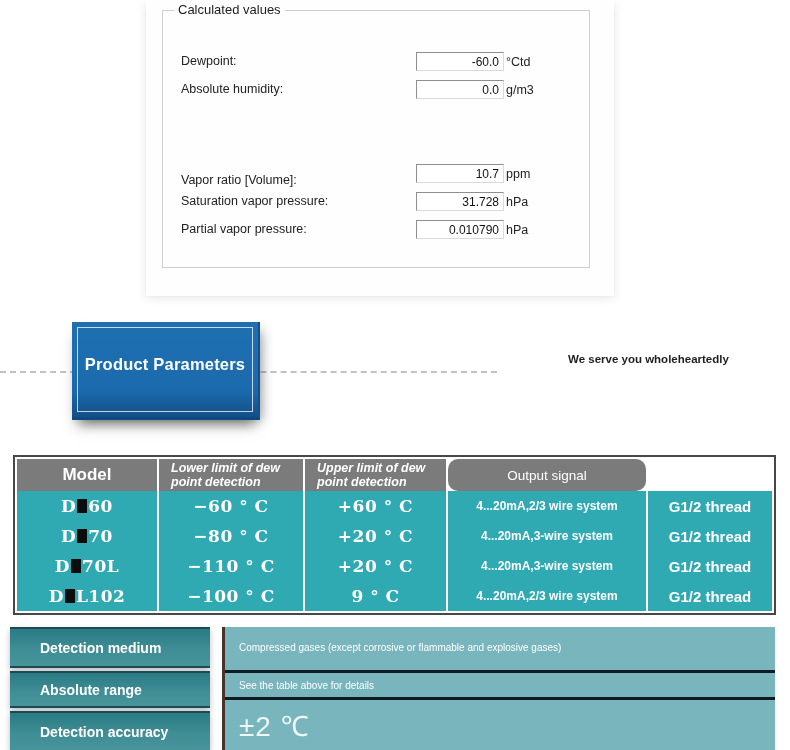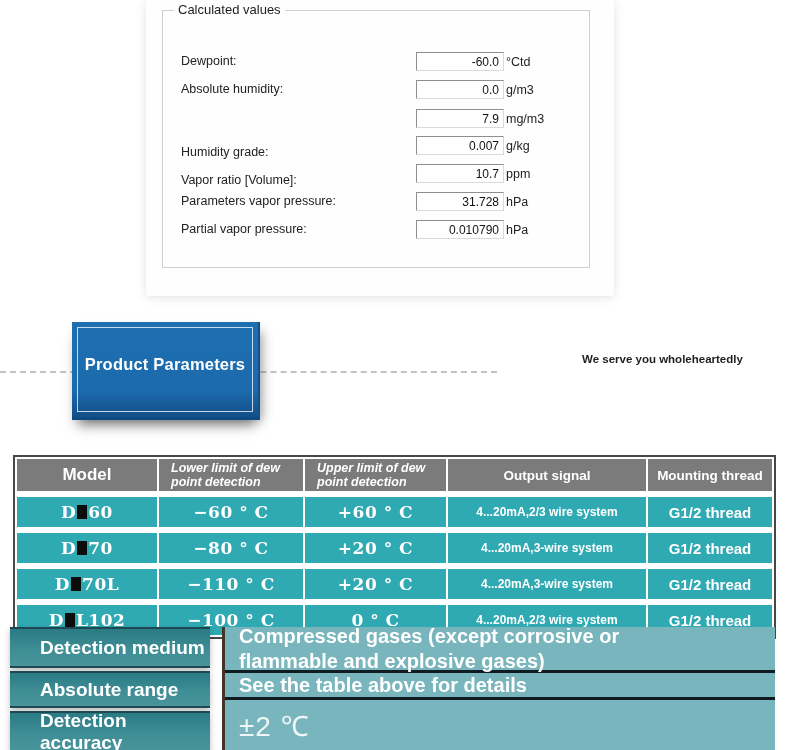--- a/index.html
+++ b/index.html
@@ -56,74 +56,74 @@
   }
   .param-banner::after{
     content:"";position:absolute;inset:5px;border:1px solid rgba(255,255,255,0.75);
     pointer-events:none;
   }
   .param-banner-label{
     color:#ffffff;font-weight:700;font-size:16.5px;letter-spacing:0.2px;white-space:nowrap;
   }
   .tagline{
     position:absolute;left:568px;top:353px;
-    font-size:11.5px;font-weight:700;color:#1f1f1f;white-space:nowrap;margin-left:14px;
+    font-size:11.5px;font-weight:700;color:#1f1f1f;white-space:nowrap;
   }
 
   
   .spec-table{
     position:absolute;left:13px;top:455px;
     border:2px solid #474747;background:#ffffff;
-    padding:2px;display:flex;flex-direction:column;gap:6px;
+    padding:2px;display:flex;flex-direction:column;gap:0;
   }
   .spec-row{
     display:grid;grid-template-columns:140px 144px 141px 198px 124px;gap:2px;
   }
   .spec-cell{
     display:flex;align-items:center;justify-content:center;
     color:#ffffff;overflow:hidden;
   }
   .spec-row.header .spec-cell{background:#7b7b7b;height:32px;}
   .spec-row.data .spec-cell{background:#2fa9b2;height:30px;}
   .hdr-model{font-size:17px;font-weight:700;}
   .hdr-small{
     font-size:12.5px;font-weight:700;line-height:1.12;
     justify-content:flex-start;text-align:left;padding-left:12px;box-sizing:border-box;font-style:italic;
   }
-  .hdr-mid{font-size:13.5px;font-weight:700;}
+  .hdr-mid{font-size:13.5px;font-weight:400;border-radius:10px;}
   .cell-serif{
     font-family:"DejaVu Serif",serif;font-weight:700;font-size:17px;letter-spacing:0.5px;
   }
   .cell-output{font-size:12px;font-weight:700;}
   .cell-thread{font-size:15px;font-weight:700;}
   .redact{
     display:inline-block;width:10px;height:14px;background:#0d0d0d;
     margin:0 1px;vertical-align:-1px;
   }
 
   
   .detail-left{
     position:absolute;left:10px;top:627px;width:200px;
     display:flex;flex-direction:column;gap:3px;
     filter:drop-shadow(0 3px 3px rgba(0,0,0,0.25));
   }
   .detail-left-cell{
     background:linear-gradient(180deg,#2a7b84 0%,#3f8d95 55%,#48949b 100%);
     border-top:2px solid #1d4a52;border-bottom:2px solid #1d4a52;
-    color:#ffffff;font-weight:700;font-size:19px;
+    color:#ffffff;font-weight:700;font-size:14px;
     display:flex;align-items:center;padding-left:30px;box-sizing:border-box;
   }
   .dl-0{height:41px;} .dl-1{height:37px;} .dl-2{height:41px;}
   .detail-right{
     position:absolute;left:222px;top:627px;width:553px;height:123px;
     background:#101c22;border-left:3px solid #46332c;
     display:flex;flex-direction:column;gap:3px;box-sizing:border-box;
   }
   .detail-right-cell{
-    background:#79b5bc;color:#ffffff;font-weight:700;font-size:20px;
+    background:#79b5bc;color:#ffffff;font-weight:400;font-size:10px;
     display:flex;align-items:center;padding-left:14px;box-sizing:border-box;
   }
   .dr-0{height:43px;line-height:1.22;}
   .dr-0 .wrap-limit{max-width:470px;}
   .dr-1{height:24px;}
   .dr-2{flex:1;font-size:28px;font-weight:400;color:#eef6f7;letter-spacing:1px;}
 </style>
 </head>
 <body>
 
@@ -134,36 +134,27 @@
     <div class="calc-row" style="top:41px">
       <span class="calc-label">Dewpoint:</span>
       <input class="calc-input" value="-60.0" style="">
       <span class="calc-unit">°Ctd</span>
     </div>
     <div class="calc-row" style="top:69px">
       <span class="calc-label">Absolute humidity:</span>
       <input class="calc-input" value="0.0" style="">
       <span class="calc-unit">g/m3</span>
     </div>
-    <div class="calc-row" style="top:98px">
-      <input class="calc-input" value="7.9" style="">
-      <span class="calc-unit">mg/m3</span>
-    </div>
-    <div class="calc-row label-low" style="top:125px">
-      <span class="calc-label">Humidity grade:</span>
-      <input class="calc-input" value="0.007" style="">
-      <span class="calc-unit">g/kg</span>
-    </div>
     <div class="calc-row label-low" style="top:153px">
       <span class="calc-label">Vapor ratio [Volume]:</span>
       <input class="calc-input" value="10.7" style="">
       <span class="calc-unit">ppm</span>
     </div>
     <div class="calc-row" style="top:181px">
-      <span class="calc-label">Parameters vapor pressure:</span>
+      <span class="calc-label">Saturation vapor pressure:</span>
       <input class="calc-input" value="31.728" style="">
       <span class="calc-unit">hPa</span>
     </div>
     <div class="calc-row" style="top:209px">
       <span class="calc-label">Partial vapor pressure:</span>
       <input class="calc-input" value="0.010790" style="">
       <span class="calc-unit">hPa</span>
     </div>
   </div>
 </div>
@@ -173,21 +164,20 @@
   <span class="param-banner-label">Product Parameters</span>
 </div>
 <div class="tagline">We serve you wholeheartedly</div>
 
 <div class="spec-table">
   <div class="spec-row header">
     <div class="spec-cell hdr-model">Model</div>
     <div class="spec-cell hdr-small">Lower limit of dew point detection</div>
     <div class="spec-cell hdr-small">Upper limit of dew point detection</div>
     <div class="spec-cell hdr-mid">Output signal</div>
-    <div class="spec-cell hdr-mid">Mounting thread</div>
   </div>
 
   <div class="spec-row data">
     <div class="spec-cell cell-serif">
         <span>D</span>
         <span class="redact"></span>
         <span>60</span>
       </div>
     <div class="spec-cell cell-serif">−60 ° C</div>
     <div class="spec-cell cell-serif">+60 ° C</div>
@@ -219,21 +209,21 @@
     <div class="spec-cell cell-thread">G1/2 thread</div>
   </div>
 
   <div class="spec-row data">
     <div class="spec-cell cell-serif">
         <span>D</span>
         <span class="redact"></span>
         <span>L102</span>
       </div>
     <div class="spec-cell cell-serif">−100 ° C</div>
-    <div class="spec-cell cell-serif">0 ° C</div>
+    <div class="spec-cell cell-serif">9 ° C</div>
     <div class="spec-cell cell-output">4...20mA,2/3 wire system</div>
     <div class="spec-cell cell-thread">G1/2 thread</div>
   </div>
 </div>
 
 <div class="detail-left">
   <div class="detail-left-cell dl-0">Detection medium</div>
   <div class="detail-left-cell dl-1">Absolute range</div>
   <div class="detail-left-cell dl-2">Detection accuracy</div>
 </div>

